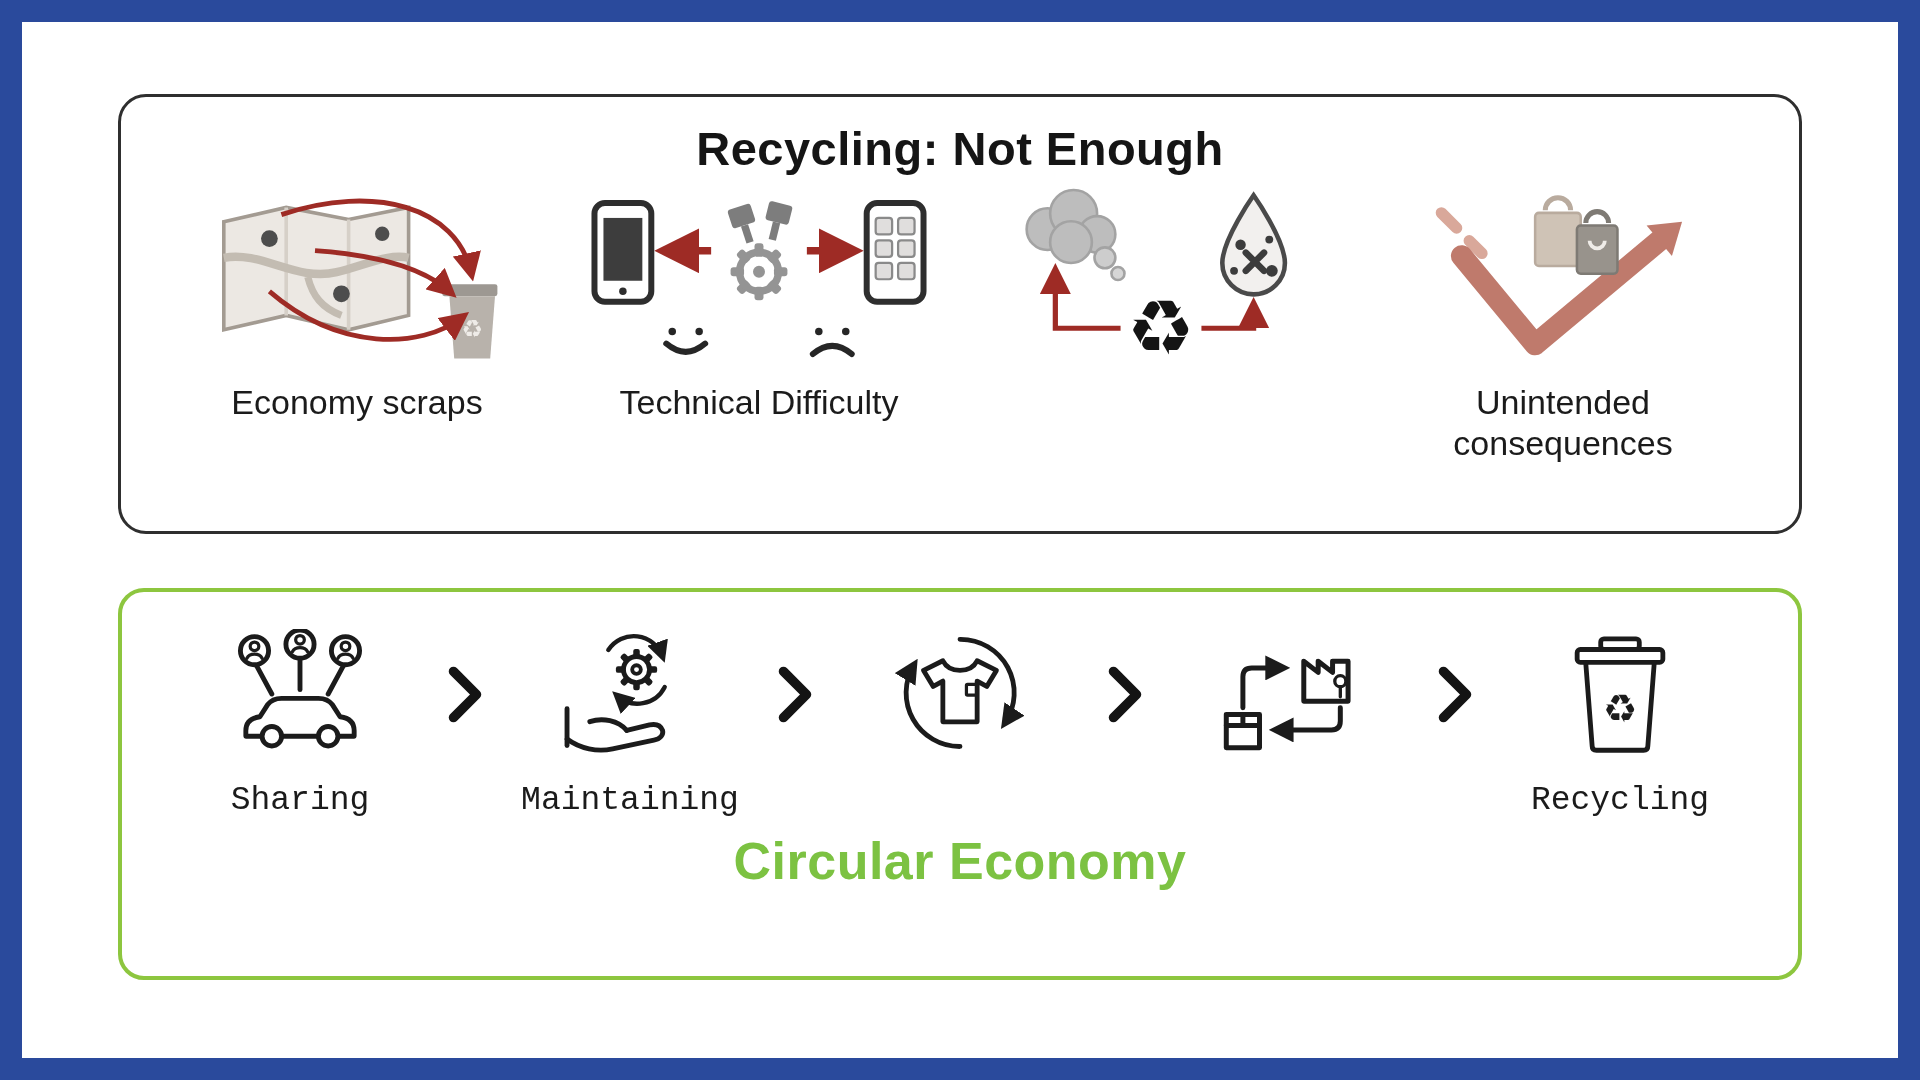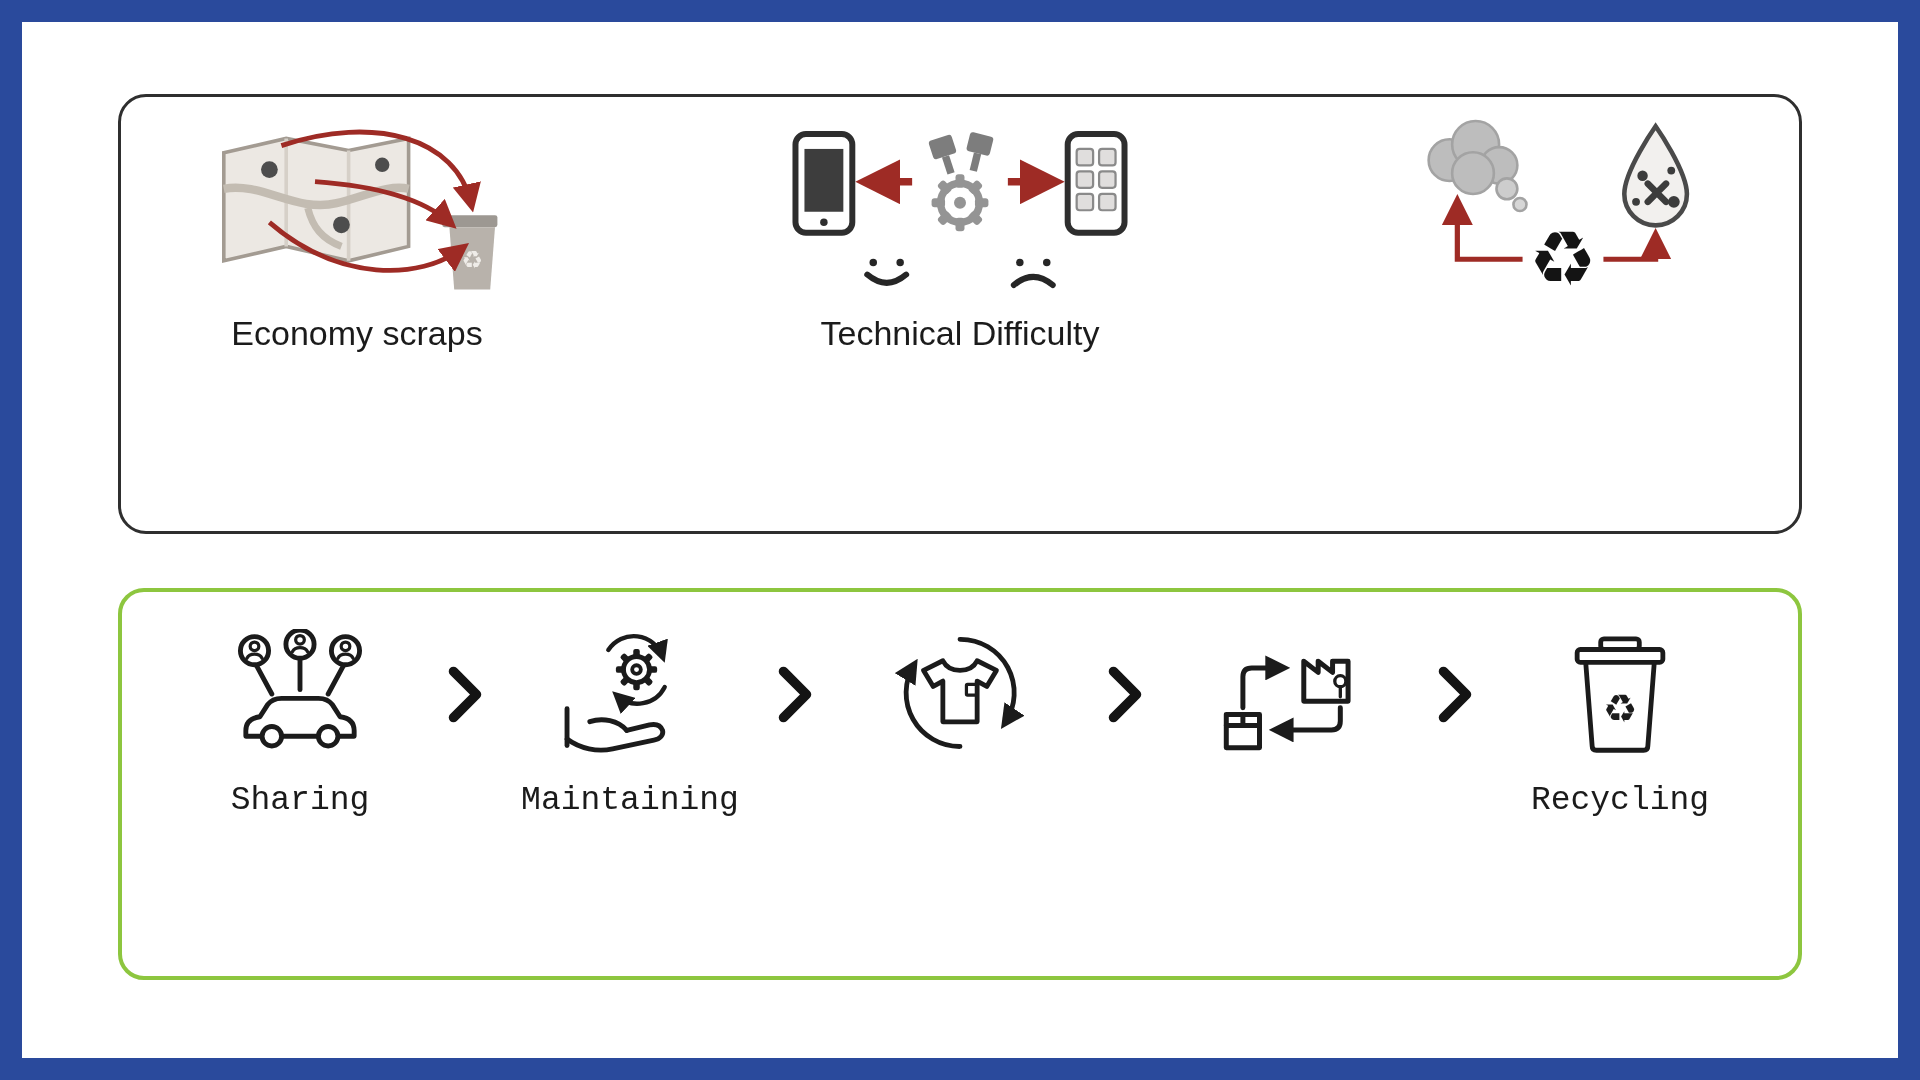--- a/index.html
+++ b/index.html
@@ -44,20 +44,21 @@
     margin:10px 0 0;text-align:center;
     font-size:52px;font-weight:bold;color:#7cc242;letter-spacing:.5px;
   }
 </style>
 </head>
 <body>
 
 <div class="slide">
 
   <section class="top-panel">
+    <h1 class="panel-title">Recycling: Not Enough</h1>
 
     <div class="items-row">
 
       <figure class="t-item">
         <div class="icon-box">
           <svg viewBox="0 0 250 165" width="300" height="198">
             <defs>
               <marker id="mk-red1" markerWidth="6" markerHeight="6" refX="4" refY="3" orient="auto">
                 <path d="M0 0 L6 3 L0 6 Z" fill="#9e2b25"></path>
               </marker>
@@ -181,20 +182,41 @@
             </g>
             <text x="115" y="132" font-size="58" text-anchor="middle" fill="#141414" font-family="'DejaVu Sans',sans-serif">♻</text>
             <g fill="none" stroke="#9e2b25" stroke-width="4">
               <path d="M84 112 H34 V70" marker-end="url(#mk-red3)"></path>
               <path d="M146 112 H186 V96" marker-end="url(#mk-red3)"></path>
             </g>
           </svg>
         </div>
       </figure>
 
+      <figure class="t-item">
+        <div class="icon-box">
+          <svg viewBox="0 0 220 150" width="280" height="190">
+            <g stroke="#d9a89a" stroke-width="9" stroke-linecap="round">
+              <line x1="14" y1="22" x2="26" y2="34"></line>
+              <line x1="36" y1="44" x2="46" y2="54"></line>
+            </g>
+            <path d="M30 56 L88 126 L186 44" fill="none" stroke="#bf7a6c" stroke-width="17" stroke-linecap="round" stroke-linejoin="round"></path>
+            <polygon points="204,29 196,56 176,32" fill="#bf7a6c"></polygon>
+            <g>
+              <path d="M96 20 a10 10 0 0 1 20 0" fill="none" stroke="#b9ab9e" stroke-width="4"></path>
+              <rect x="88" y="22" width="36" height="42" rx="3" fill="#cfc3b6" stroke="#b9ab9e" stroke-width="2"></rect>
+              <path d="M128 30 a9 9 0 0 1 18 0" fill="none" stroke="#7e7a74" stroke-width="4"></path>
+              <rect x="121" y="32" width="32" height="38" rx="3" fill="#98938c" stroke="#7e7a74" stroke-width="2"></rect>
+              <path d="M131 44 a6 6 0 0 0 12 0" stroke="#efece8" stroke-width="3" fill="none"></path>
+            </g>
+          </svg>
+        </div>
+        <figcaption class="caption">Unintended
+consequences</figcaption>
+      </figure>
 
     </div>
   </section>
 
   <section class="bottom-panel">
     <div class="stages-row">
 
       <figure class="stage">
         <div class="stage-icon-box">
           <svg viewBox="0 0 140 120" width="152" height="130">
@@ -344,15 +366,16 @@
               <path d="M38 30 l6 78 q0 4 4 4 h44 q4 0 4-4 l6-78"></path>
             </g>
             <text x="70" y="86" font-size="36" text-anchor="middle" fill="#1b1b1b" font-family="'DejaVu Sans',sans-serif">♻</text>
           </svg>
         </div>
         <figcaption class="stage-caption">Recycling</figcaption>
       </figure>
 
     </div>
 
+    <h2 class="ce-title">Circular Economy</h2>
   </section>
 
 </div>
 
 </body></html>

